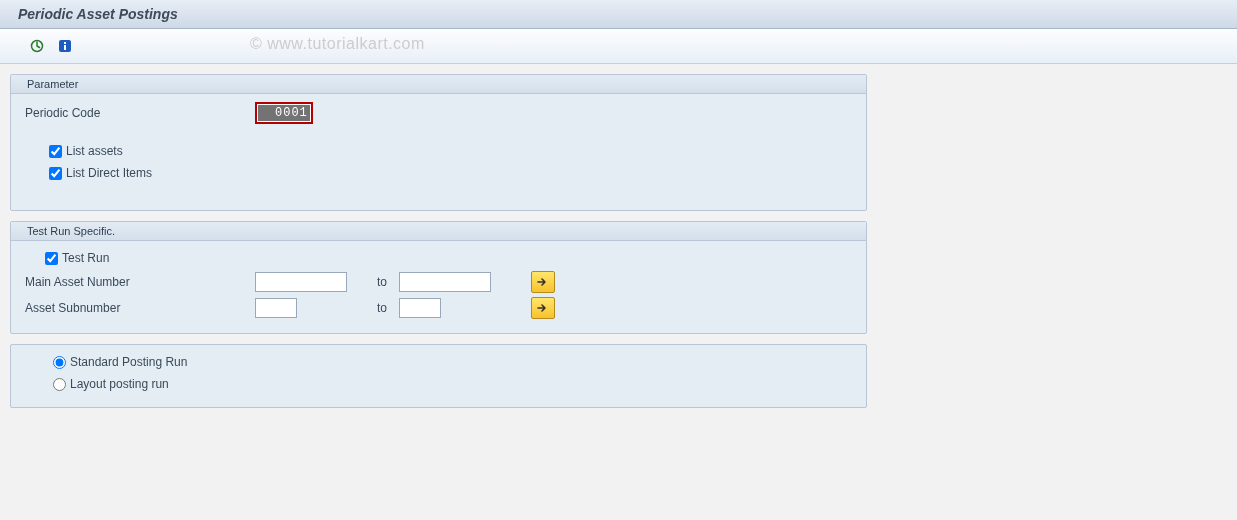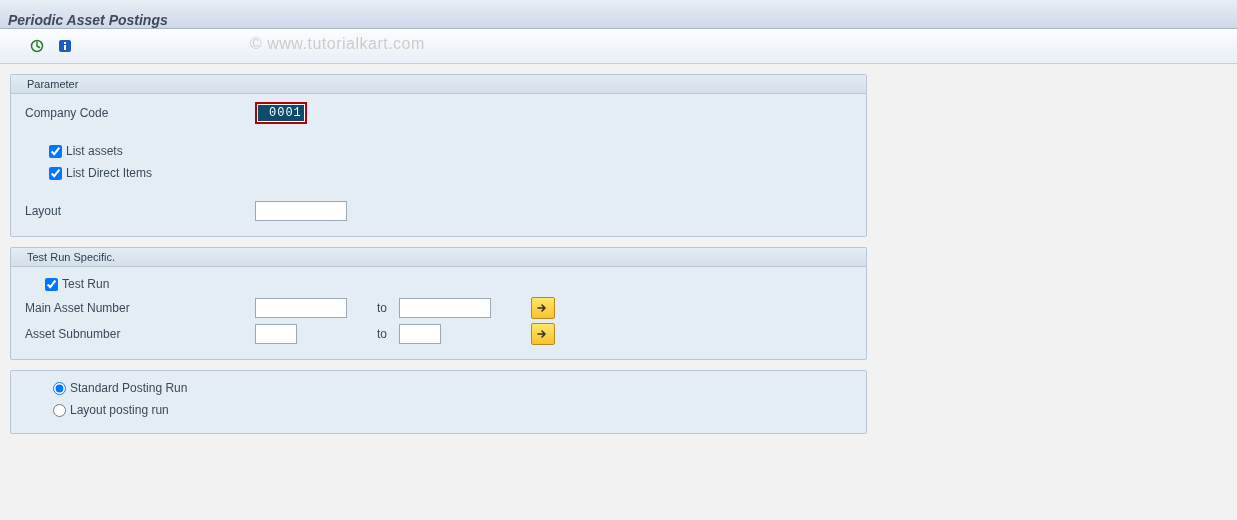--- a/index.html
+++ b/index.html
@@ -11,22 +11,22 @@
     font-size: 12px;
     color: #333;
     background: #f2f2f2;
     overflow: hidden;
   }
   .header-bar {
     background: linear-gradient(#e7eef6, #ced9e7);
     height: 28px;
     border-bottom: 1px solid #a8b5c6;
     display: flex;
-    align-items: flex-end;
-    padding-left: 8px;
+    align-items: center;
+    padding-left: 18px;
   }
   .header-title {
     font-size: 14px;
     font-style: italic;
     font-weight: bold;
     color: #3f4a5a;
   }
   .toolbar {
     background: linear-gradient(#fcfdff, #e8eff7);
     height: 34px;
@@ -80,31 +80,31 @@
   .row {
     display: flex;
     align-items: center;
     height: 26px;
   }
   .label-col {
     width: 230px;
     color: #3a4a5a;
   }
   .req-field {
-    background: #0c4a6e;
+    background: #737373;
     color: #fff;
     font-family: "Courier New", monospace;
     font-size: 12px;
     letter-spacing: 1px;
     border: 2px solid #b40000;
     box-shadow: inset 0 0 0 1px #fff;
     width: 34px;
     height: 16px;
     text-align: left;
-    padding-left: 12px;
+    padding-left: 18px;
   }
   input[type="text"].plain {
     border: 1px solid #9aa9ba;
     background: #fff;
     height: 18px;
     padding: 0 2px;
     font-size: 12px;
     color: #333;
   }
   .chk-row {
@@ -160,37 +160,33 @@
   </div>
   <div class="watermark">© www.tutorialkart.com</div>
 </div>
 
 <div class="content">
 
   <div class="groupbox">
     <div class="legend">Parameter</div>
     <div class="body">
       <div class="row">
-        <span class="label-col">Company Code</span>
+        <span class="label-col">Periodic Code</span>
         <input class="req-field" value="0001" style="">
       </div>
       <div style="height:14px"></div>
       <div class="chk-row">
         <input type="checkbox" checked="" style="">
         <label>List assets</label>
       </div>
       <div class="chk-row">
         <input type="checkbox" checked="" style="">
         <label>List Direct Items</label>
       </div>
       <div style="height:14px"></div>
-      <div class="row">
-        <span class="label-col">Layout</span>
-        <input type="text" class="plain" style="width: 86px;" value="">
-      </div>
     </div>
   </div>
 
   <div class="groupbox">
     <div class="legend">Test Run Specific.</div>
     <div class="body">
       <div class="chk-row" style="margin-left:20px">
         <input type="checkbox" checked="" style="">
         <label>Test Run</label>
       </div>

